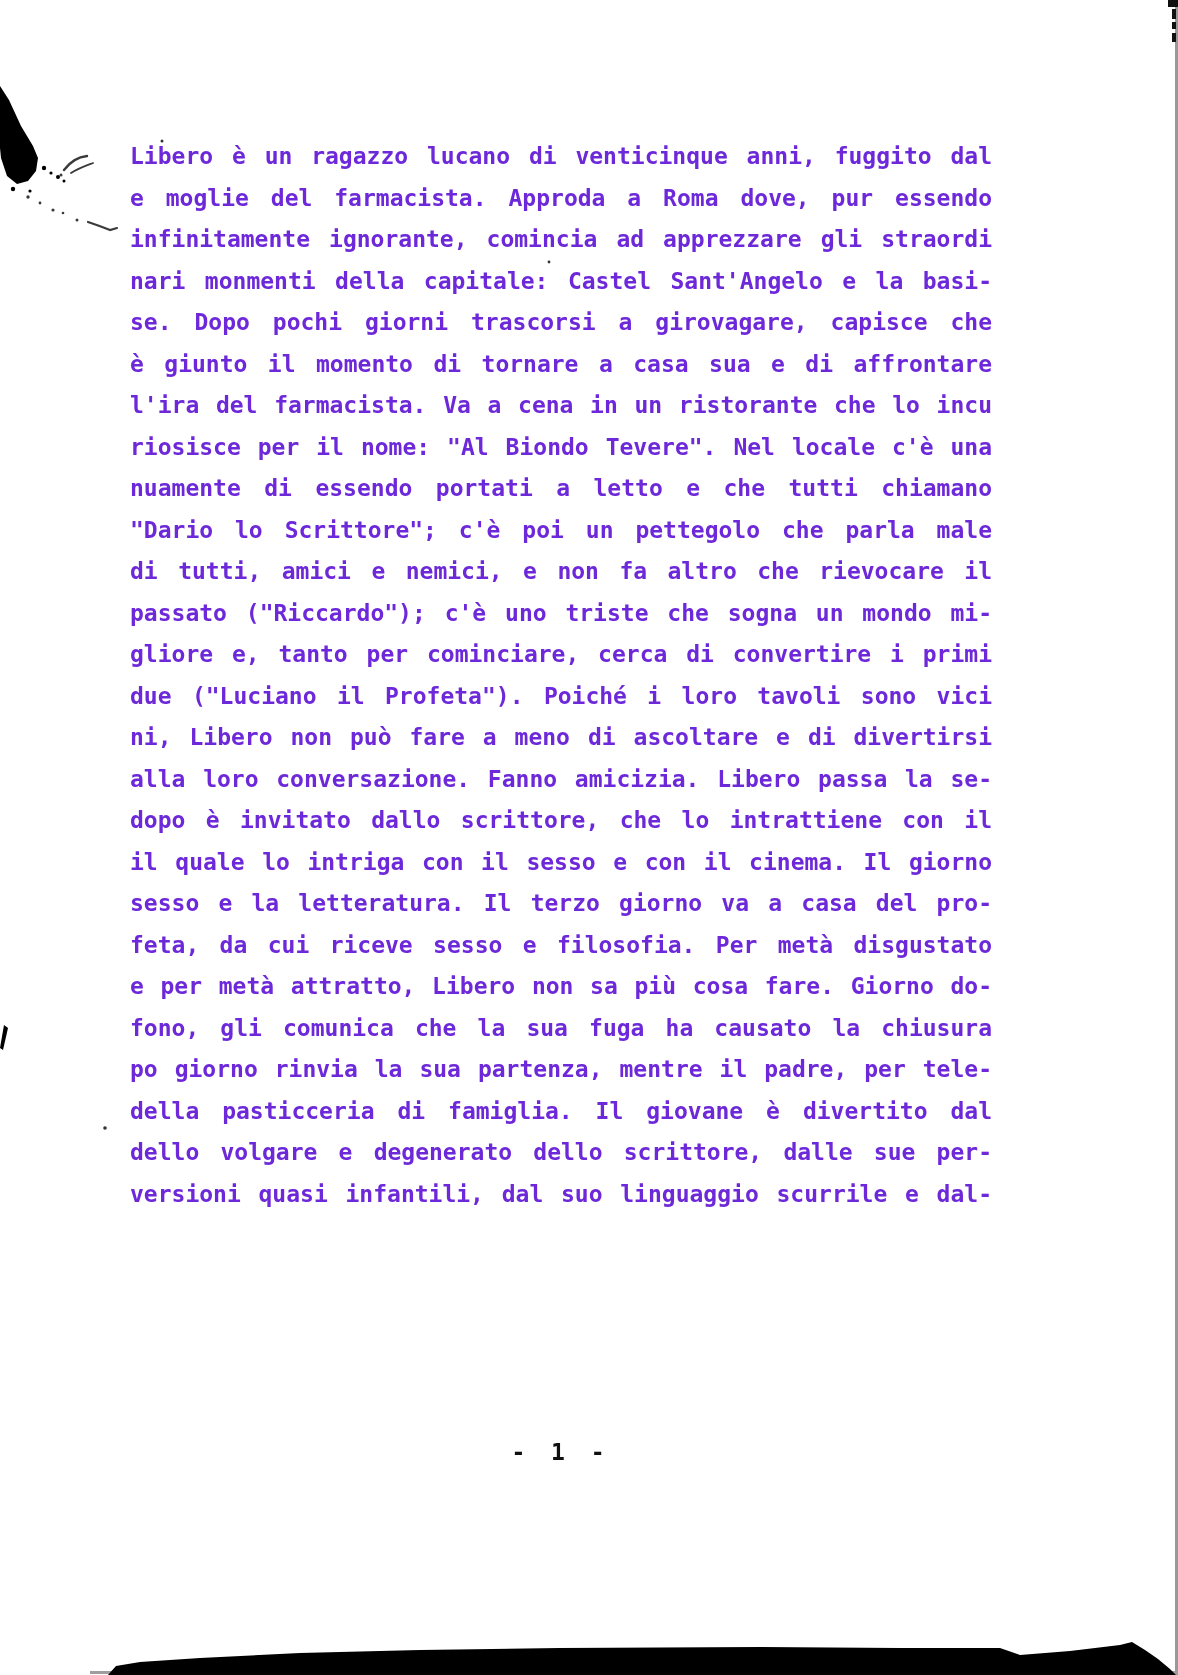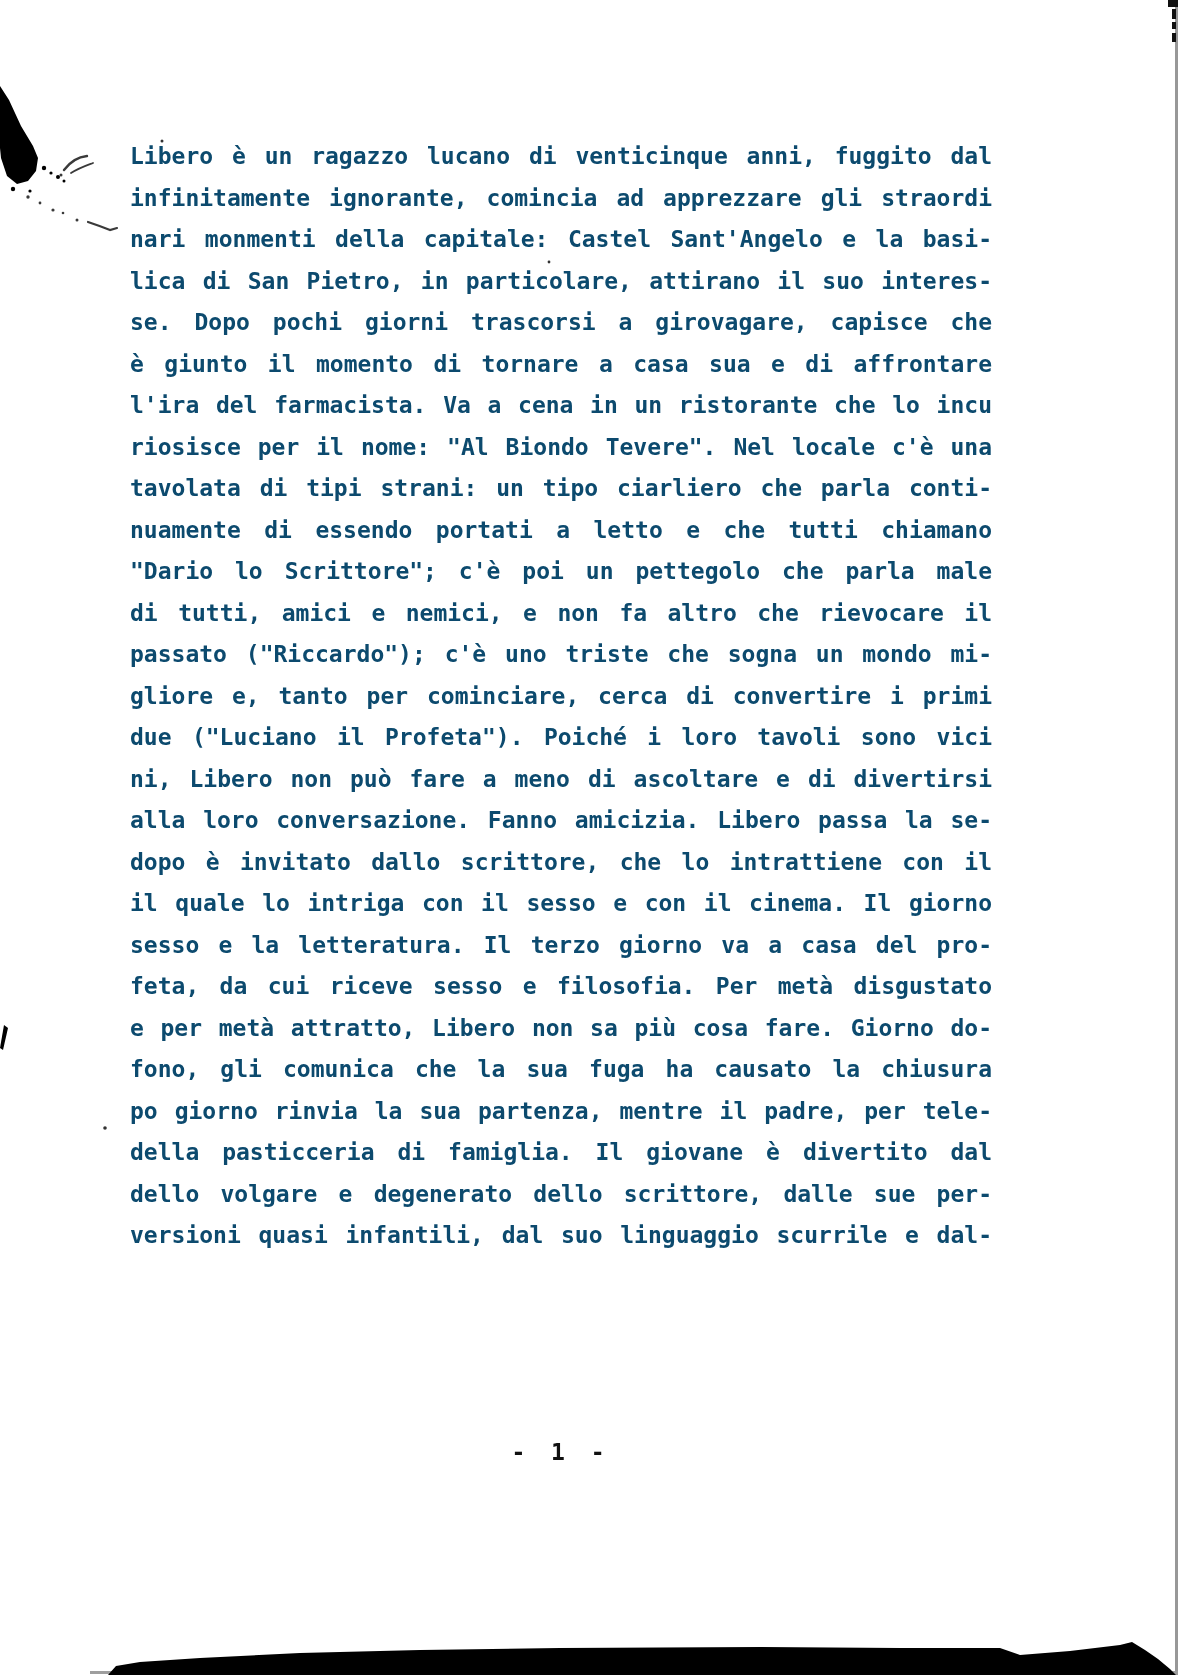--- a/index.html
+++ b/index.html
@@ -15,21 +15,21 @@
     position: absolute;
     left: 130px;
     top: 136px;
     width: 862px;
   }
   .line {
     height: 41.5px;
     line-height: 41.5px;
     font-size: 23px;
     font-weight: 700;
-    color: #0c4a6e;
+    color: #6d28d9;
     text-align: justify;
     text-align-last: justify;
     letter-spacing: 0px;
   }
   .page-number {
     position: absolute;
     left: 130px;
     top: 1432px;
     width: 862px;
     height: 41.5px;
@@ -48,28 +48,27 @@
     pointer-events: none;
   }
 </style>
 </head>
 <body>
 
 <div class="page">
 
   <div class="text-block">
     <div class="line">Libero è un ragazzo lucano di venticinque anni, fuggito dal</div>
+    <div class="line">e moglie del farmacista. Approda a Roma dove, pur essendo</div>
     <div class="line">infinitamente ignorante, comincia ad apprezzare gli straordi</div>
     <div class="line">nari monmenti della capitale: Castel Sant'Angelo e la basi-</div>
-    <div class="line">lica di San Pietro, in particolare, attirano il suo interes-</div>
     <div class="line">se. Dopo pochi giorni trascorsi a girovagare, capisce che</div>
     <div class="line">è giunto il momento di tornare a casa sua e di affrontare</div>
     <div class="line">l'ira del farmacista. Va a cena in un ristorante che lo incu</div>
     <div class="line">riosisce per il nome: "Al Biondo Tevere". Nel locale c'è una</div>
-    <div class="line">tavolata di tipi strani: un tipo ciarliero che parla conti-</div>
     <div class="line">nuamente di essendo portati a letto e che tutti chiamano</div>
     <div class="line">"Dario lo Scrittore"; c'è poi un pettegolo che parla male</div>
     <div class="line">di tutti, amici e nemici, e non fa altro che rievocare il</div>
     <div class="line">passato ("Riccardo"); c'è uno triste che sogna un mondo mi-</div>
     <div class="line">gliore e, tanto per cominciare, cerca di convertire i primi</div>
     <div class="line">due ("Luciano il Profeta"). Poiché i loro tavoli sono vici</div>
     <div class="line">ni, Libero non può fare a meno di ascoltare e di divertirsi</div>
     <div class="line">alla loro conversazione. Fanno amicizia. Libero passa la se-</div>
     <div class="line">dopo è invitato dallo scrittore, che lo intrattiene con il</div>
     <div class="line">il quale lo intriga con il sesso e con il cinema. Il giorno</div>

